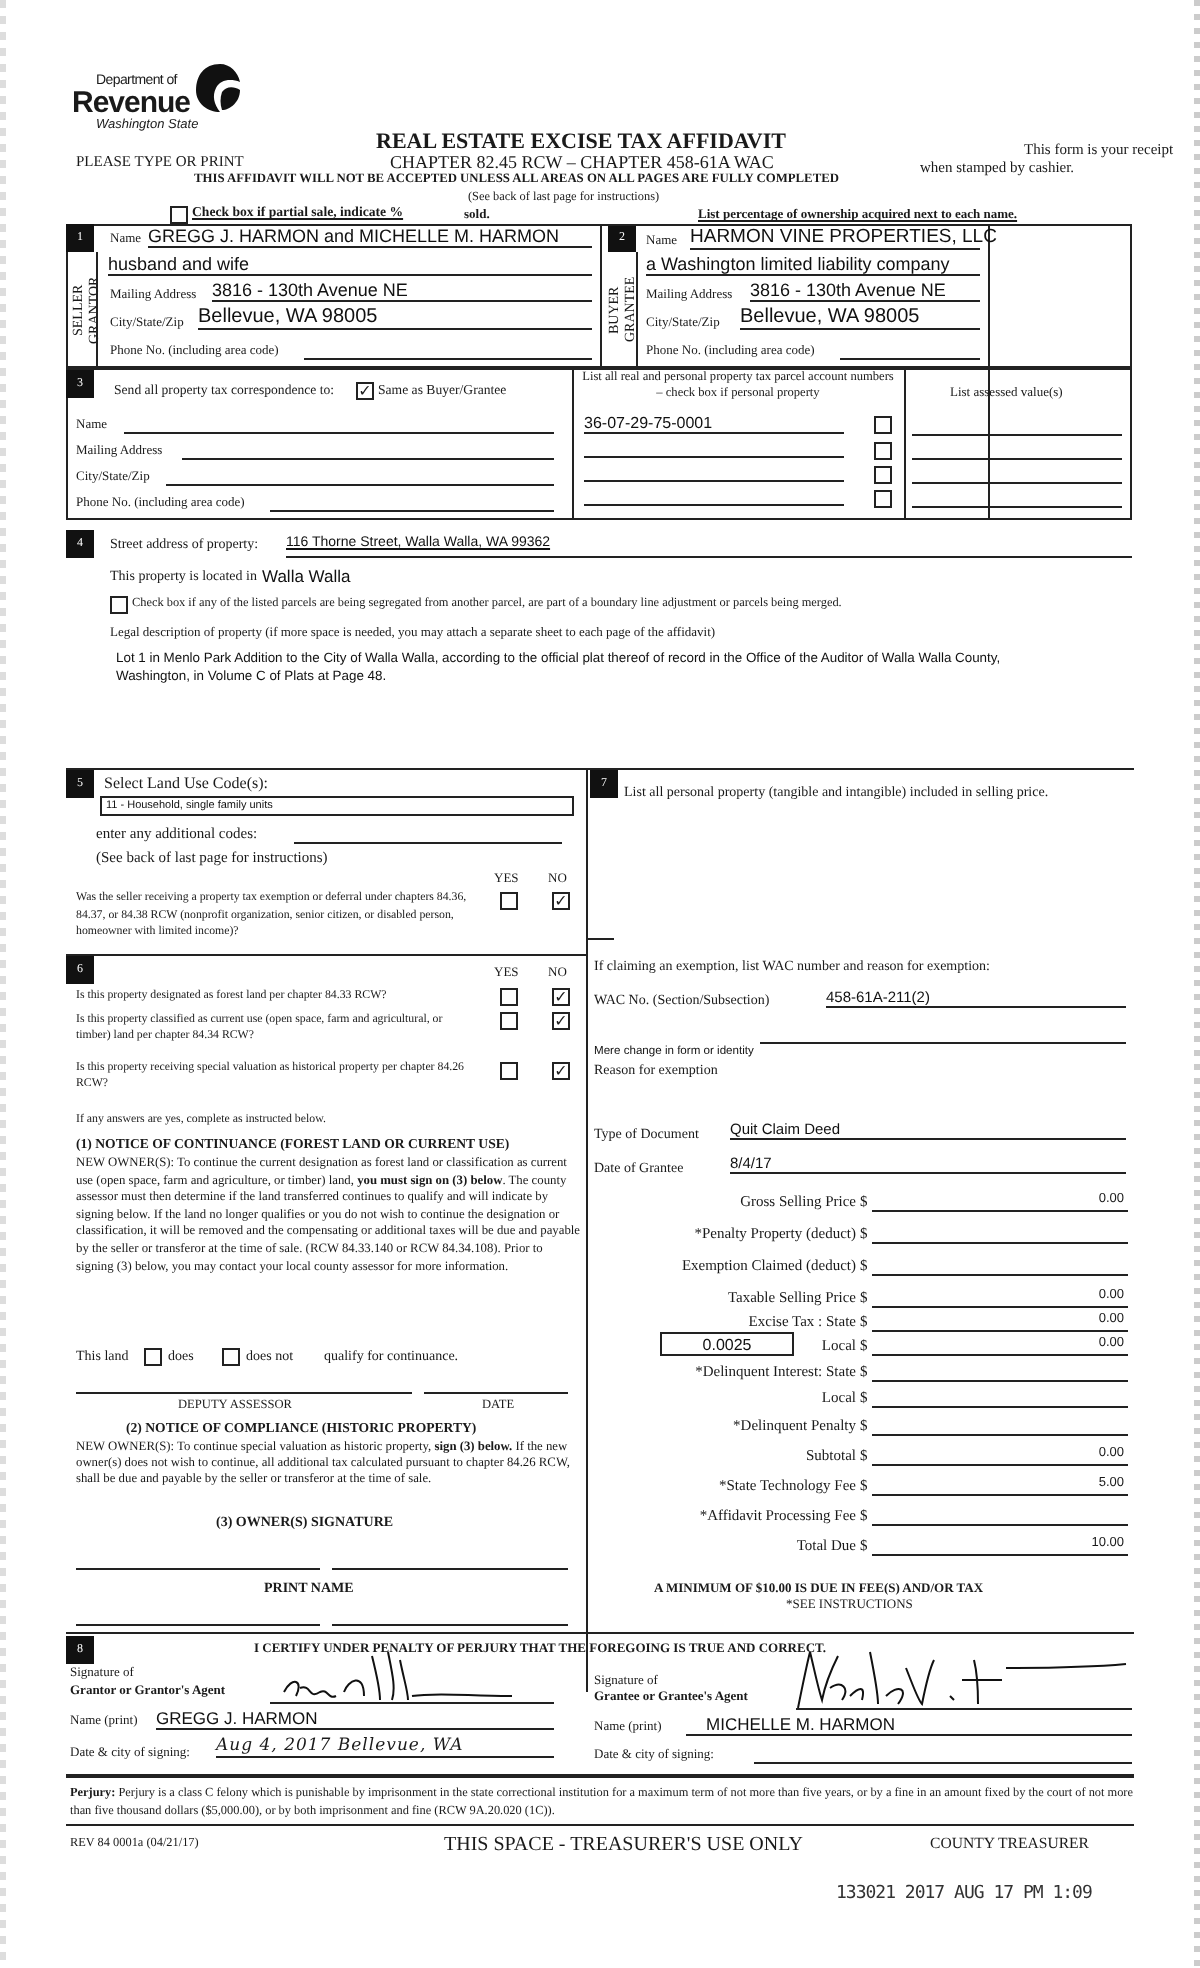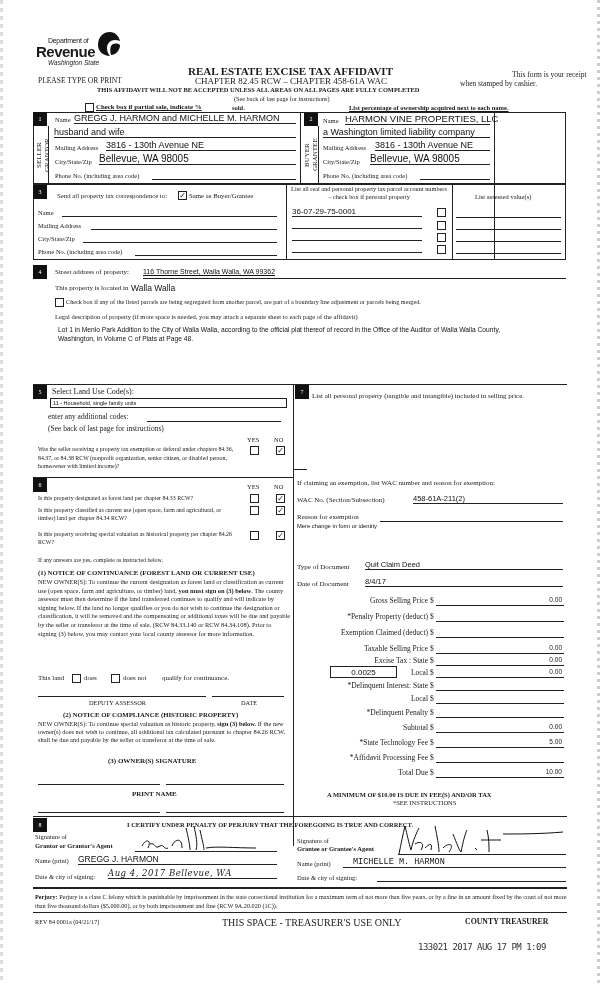--- a/index.html
+++ b/index.html
@@ -199,27 +199,27 @@
 <div class="line" style="left:38px;top:812px;width:122px;"></div>
 <div class="line" style="left:166px;top:812px;width:118px;"></div>
 
 <div class="numbox" style="left:295px;top:385px;">7</div>
 <div class="abs" style="left:312px;top:391px;width:260px;font-size:7px;line-height:10px;text-indent:0;">List all personal property (tangible and intangible) included in selling price.</div>
 <div class="line" style="left:293px;top:469px;width:14px;"></div>
 
 <div class="lbl" style="left:297px;top:479px;font-size:7px;">If claiming an exemption, list WAC number and reason for exemption:</div>
 <div class="lbl" style="left:297px;top:496px;font-size:7px;">WAC No. (Section/Subsection)</div>
 <div class="lbl fill ul" style="left:413px;top:494px;width:150px;font-size:7.5px;">458-61A-211(2)</div>
-<div class="lbl" style="left:297px;top:513px;font-size:7px;">Reason for exemption</div>
+<div class="lbl" style="left:297px;top:531px;font-size:7px;">Reason for exemption</div>
 <div class="line" style="left:380px;top:521px;width:183px;"></div>
 <div class="lbl fill" style="left:297px;top:523px;font-size:5.8px;">Mere change in form or identity</div>
 
 <div class="lbl" style="left:297px;top:563px;font-size:7px;">Type of Document</div>
 <div class="lbl fill ul" style="left:365px;top:560px;width:198px;font-size:7.5px;">Quit Claim Deed</div>
-<div class="lbl" style="left:297px;top:580px;font-size:7px;">Date of Document</div>
+<div class="lbl" style="left:297px;top:580px;font-size:7px;">Date of Grantee</div>
 <div class="lbl fill ul" style="left:365px;top:577px;width:198px;font-size:7.5px;">8/4/17</div>
 
 <div class="amt-row" style="top:596px;">
   <span class="al">Gross Selling Price</span>
     <span class="dol">$</span>
     <span class="av">0.00</span>
 </div>
 <div class="amt-row" style="top:612px;">
   <span class="al">*Penalty Property (deduct)</span>
     <span class="dol">$</span>
@@ -300,26 +300,26 @@
 <div class="lbl" style="left:35px;top:873px;font-size:6.5px;">Date &amp; city of signing:</div>
 <div class="lbl ul" style="left:108px;top:868px;width:169px;font-size:8.5px;font-family:'DejaVu Serif',serif;font-style:italic;letter-spacing:0.5px;">Aug 4, 2017    Bellevue, WA</div>
 
 <div class="lbl" style="left:297px;top:837px;font-size:6.5px;">Signature of</div>
 <div class="lbl b" style="left:297px;top:845px;font-size:6.5px;">Grantee or Grantee's Agent</div>
 <div class="line" style="left:398px;top:854px;width:168px;"></div>
 <svg class="abs" style="left:395px;top:820px;" width="170" height="36" viewBox="0 0 170 36">
   <path d="M4 34 C6 24 8 14 10 6 M10 6 C12 14 14 24 16 30 C18 20 22 12 24 8 M20 24 C26 20 30 24 26 30 M30 28 C34 24 38 22 36 30 M40 6 C42 16 44 26 44 32 M48 28 C54 22 60 24 54 32 M58 14 C62 24 64 30 66 32 C68 22 70 14 72 10 M80 28 L82 30 M92 10 C94 18 94 26 94 32 M86 20 C94 20 100 20 106 20 M108 14 C122 14 146 14 168 12" fill="none" stroke="#111" stroke-width="1"></path>
 </svg>
 <div class="lbl" style="left:297px;top:860px;font-size:6.5px;">Name (print)</div>
-<div class="lbl fill ul" style="left:343px;top:857px;width:223px;font-size:8.5px;padding-left:10px;font-family:Liberation Mono, monospace;">MICHELLE M. HARMON</div>
+<div class="lbl fill ul" style="left:343px;top:857px;width:223px;font-size:8.5px;padding-left:10px;">MICHELLE M. HARMON</div>
 <div class="lbl" style="left:297px;top:874px;font-size:6.5px;">Date &amp; city of signing:</div>
 <div class="lbl ul" style="left:377px;top:872px;width:189px;height:10px;"></div>
 
 <div class="line" style="left:33px;top:887px;width:534px;border-top-width:2px;"></div>
 
 <div class="abs" style="left:35px;top:892px;width:532px;font-size:6.2px;line-height:9px;">
   <b>Perjury:</b><span> Perjury is a class C felony which is punishable by imprisonment in the state correctional institution for a maximum term of not more than five years, or by a fine in an amount fixed by the court of not more than five thousand dollars ($5,000.00), or by both imprisonment and fine (RCW 9A.20.020 (1C)).</span>
 </div>
 <div class="line" style="left:33px;top:912px;width:534px;"></div>
 <div class="lbl" style="left:35px;top:918px;font-size:6.2px;">REV 84 0001a (04/21/17)</div>
 <div class="lbl" style="left:222px;top:917px;font-size:10px;">THIS SPACE - TREASURER'S USE ONLY</div>
-<div class="lbl" style="left:465px;top:917px;font-size:7.8px;font-weight:bold;">COUNTY TREASURER</div>
+<div class="lbl" style="left:465px;top:917px;font-size:7.8px;">COUNTY TREASURER</div>
 <div class="lbl" style="left:418px;top:942px;font-size:9px;font-family:'DejaVu Sans Mono',monospace;letter-spacing:-0.5px;color:#333;">133021 2017 AUG 17 PM 1:09</div>
 
 </body></html>

